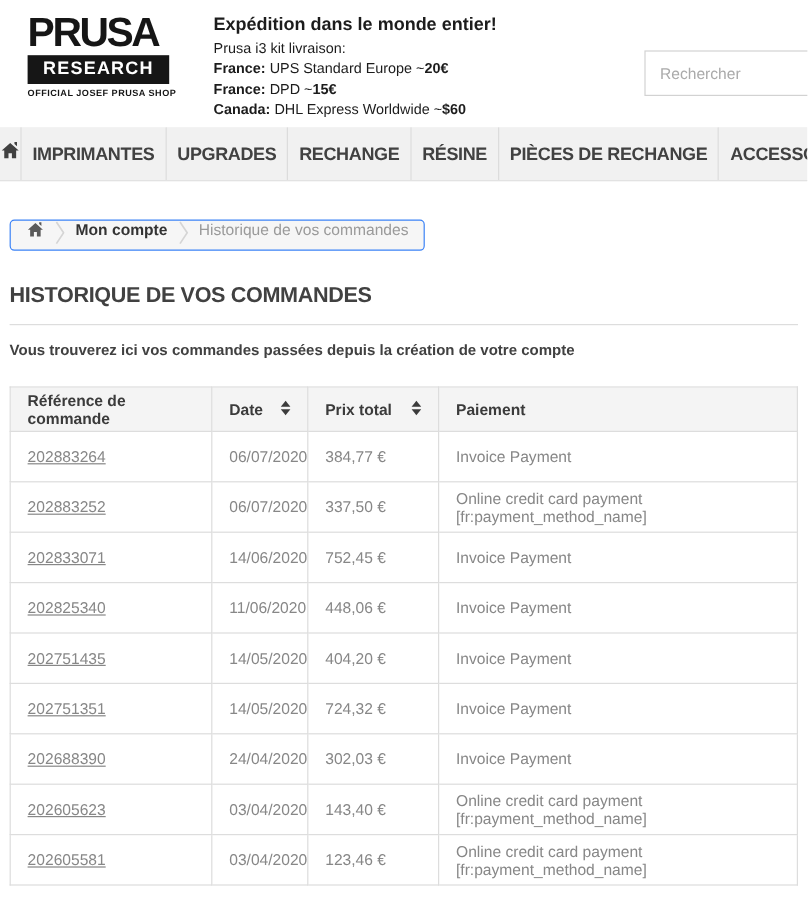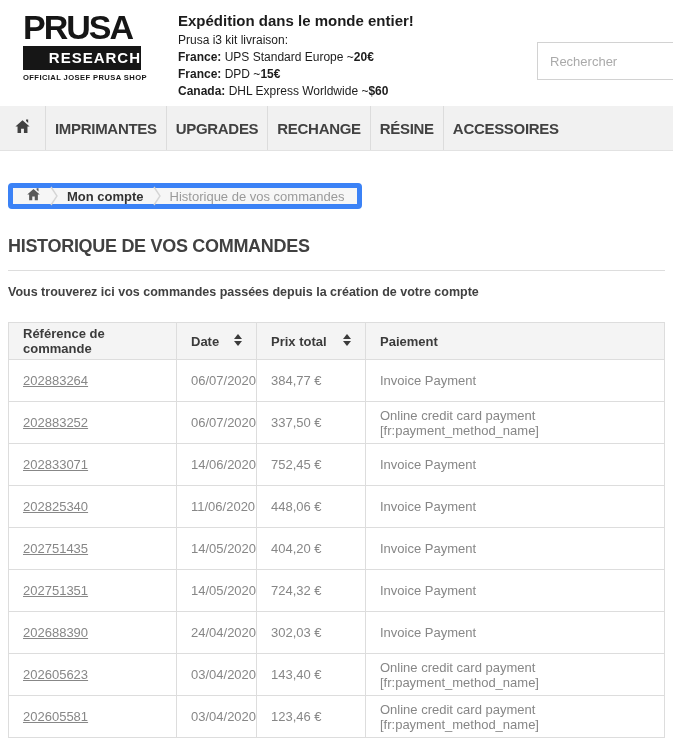--- a/index.html
+++ b/index.html
@@ -4,37 +4,37 @@
 <style>
   * { margin:0; padding:0; box-sizing:border-box; }
   html,body { background:#fff; }
   body { font-family:"Liberation Sans", sans-serif; }
   .page { position:relative; width:673px; height:750px; background:#fff; overflow:hidden; }
 
   
   .site-header { position:relative; height:106px; }
   .logo { position:absolute; left:23px; top:10px; width:118px; cursor:pointer; color:#161616; }
   .logo-prusa { font-size:34px; font-weight:900; letter-spacing:-2px; line-height:1; white-space:nowrap; }
-  .logo-research { background:#161616; color:#fff; font-size:15px; font-weight:700; letter-spacing:1px; text-align:right; padding:3px 0 4px; margin-top:2px; }
+  .logo-research { background:#161616; color:#fff; font-size:15px; font-weight:700; letter-spacing:1px; text-align:center; padding:3px 0 4px; margin-top:2px; }
   .logo-sub { font-size:7.6px; font-weight:700; letter-spacing:.4px; margin-top:3px; white-space:nowrap;text-align:right; }
 
   .shipping { position:absolute; left:178px; top:12px; font-size:12px; line-height:17px; color:#1c1c1c; }
   .ship-title { font-size:15px; font-weight:700; margin-bottom:3px; }
   .ship-line b { font-weight:700; }
 
   .search { position:absolute; left:537px; top:42px; width:170px; height:38px; border:1px solid #d2d2d2; background:#fff; padding:0 12px; font-size:13px; color:#555; font-family:"Liberation Sans",sans-serif; outline:none; }
   .search::placeholder { color:#aaa; }
 
   
   .main-nav { height:45px; background:#f1f1f1; display:flex; align-items:stretch; border-bottom:1px solid #e2e2e2; width:100%; overflow:hidden; }
   .nav-home { width:45px; display:flex; align-items:center; justify-content:center; color:#414141; cursor:pointer; }
   .nav-item { display:flex; align-items:center; padding:16px 9px; font-size:15px; font-weight:700; letter-spacing:-.3px; color:#414141; text-decoration:none; border-left:1px solid #dcdcdc; white-space:nowrap; cursor:pointer; }
 
   
-  .breadcrumb { display:inline-flex; align-items:center; margin:32px 0 0 8px; height:26px; background:#f6f6f6; border:5px solid #3b82f6; border-radius:4px; padding:0 13px; gap:9px; font-size:13px; }
+  .breadcrumb { display:inline-flex; align-items:flex-start; margin:32px 0 0 8px; height:26px; background:#f6f6f6; border:1px solid #3b82f6; border-radius:4px; padding:0 13px; gap:9px; font-size:13px; }
   .crumb-home { display:flex; align-items:center; color:#5a5a5a; cursor:pointer; }
   .crumb-sep { color:#d5d5d5; display:flex; align-items:center; }
   .crumb-link { font-weight:700; color:#333; text-decoration:none; cursor:pointer; }
   .crumb-current { color:#9a9a9a; }
 
   
   .page-title { margin:27px 8px 0; font-size:18px; font-weight:700; letter-spacing:-.3px; color:#414141; }
   .title-rule { margin:13px 8px 0; border:none; border-top:1px solid #ddd; }
   .intro-text { margin:14px 8px 12px; font-size:12.5px; font-weight:700; color:#414141; }
 
@@ -81,20 +81,21 @@
       <span>
         <svg width="17" height="17" viewBox="0 0 24 24" fill="currentColor">
             <path d="M12 3l10 9h-3v9h-5v-6h-4v6H5v-9H2l10-9zm5-1h3v5l-3-2.7V2z"></path>
           </svg>
       </span>
     </div>
     <a class="nav-item">IMPRIMANTES</a>
     <a class="nav-item">UPGRADES</a>
     <a class="nav-item">RECHANGE</a>
     <a class="nav-item">RÉSINE</a>
+    <a class="nav-item">PIÈCES DE RECHANGE</a>
     <a class="nav-item">ACCESSOIRES</a>
   </nav>
 
   
   <div class="breadcrumb">
     <span class="crumb-home">
       <span>
         <svg width="15" height="15" viewBox="0 0 24 24" fill="currentColor">
             <path d="M12 3l10 9h-3v9h-5v-6h-4v6H5v-9H2l10-9zm5-1h3v5l-3-2.7V2z"></path>
           </svg>

